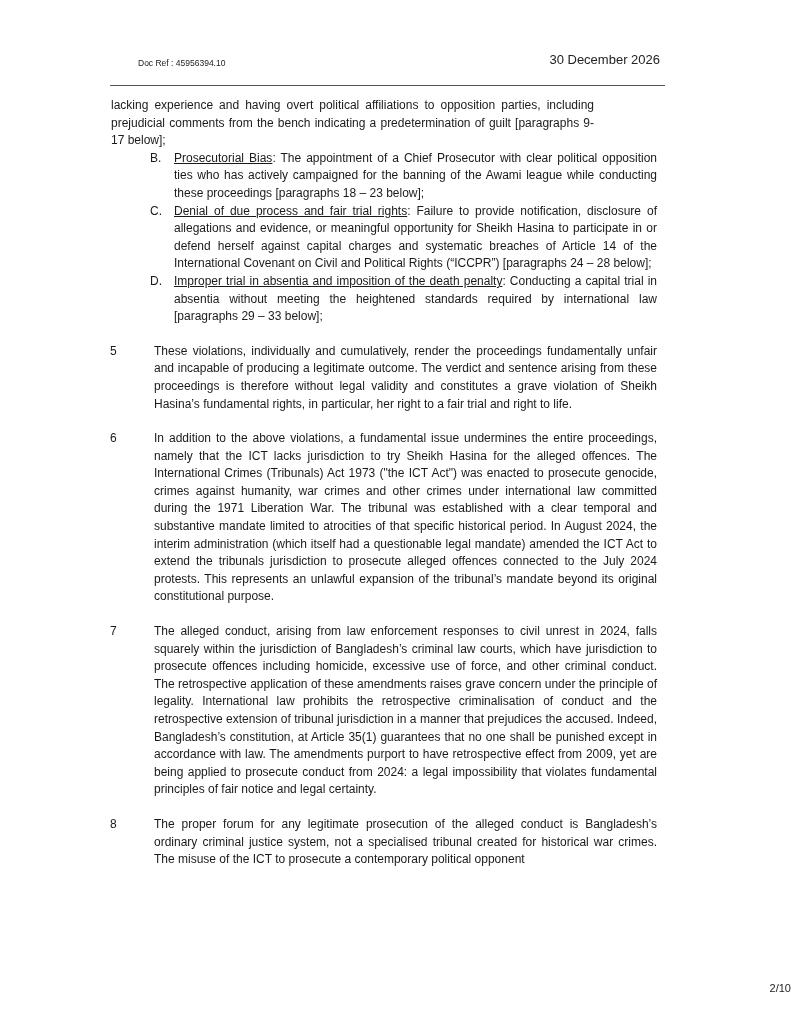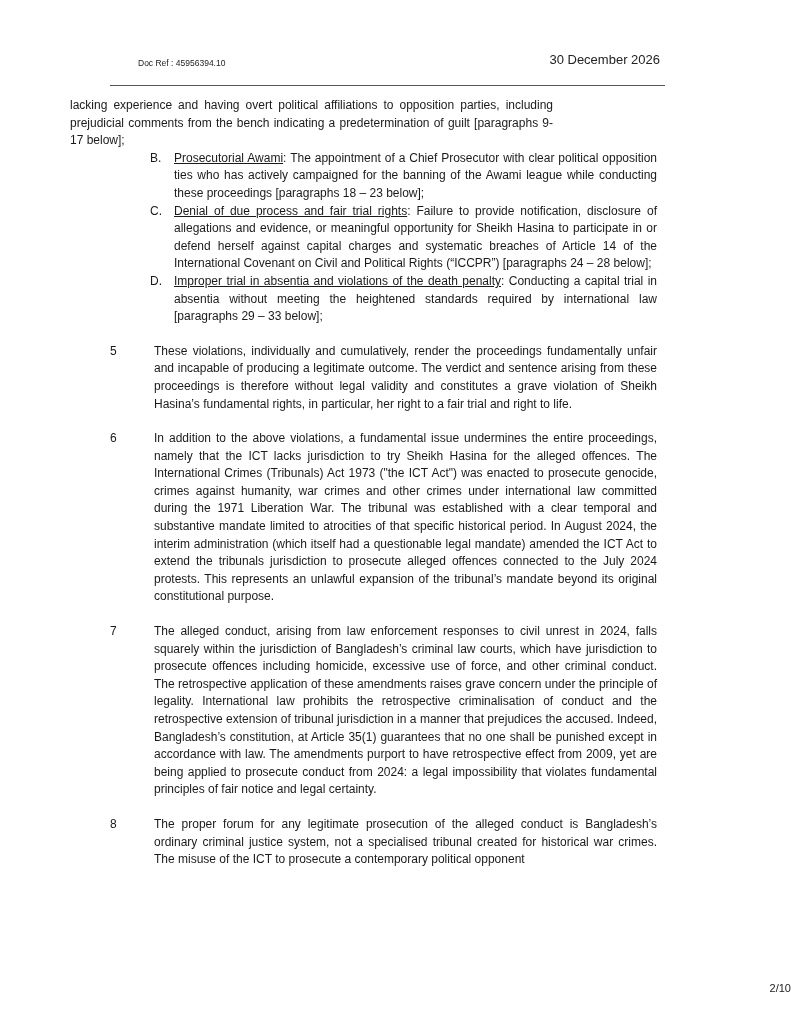--- a/index.html
+++ b/index.html
@@ -4,21 +4,21 @@
 <style>
   html, body { margin: 0; padding: 0; background: #ffffff; }
   body { width: 791px; height: 1024px; position: relative; overflow: hidden;
          font-family: "Liberation Sans", sans-serif; color: #1a1a1a; }
   .header { position: absolute; left: 110px; top: 52px; width: 555px; height: 20px; }
   .docref { position: absolute; left: 0; top: 6px; font-size: 8.5px; color: #222; padding-left: 28px; }
   .date { position: absolute; right: 5px; top: 0; font-size: 13px; color: #222; }
   .rule { position: absolute; left: 110px; top: 85px; width: 555px; height: 1px; background: #555; }
   .body { position: absolute; left: 0; top: 97px; width: 791px; }
   p.line-block { margin: 0; font-size: 12px; line-height: 17.6px; text-align: justify; }
-  .list-cont { position: relative; margin-left: 70px; width: 483px; }
+  .list-cont { position: relative; margin-left: 111px; width: 483px; }
   .list-item { position: relative; margin-left: 174px; width: 483px; }
   .list-marker { position: absolute; left: -24px; top: 0; font-size: 12px; line-height: 17.6px; }
   .u { text-decoration: underline; }
   .para { position: relative; margin-left: 154px; width: 503px; }
   .para-num { position: absolute; left: -44px; top: 0; font-size: 12px; line-height: 17.6px; }
   .gap { height: 17px; }
   .footer { position: absolute; left: 0; top: 982px; width: 791px; text-align: right; font-size: 11px; color: #222; }
 </style>
 </head>
 <body>
@@ -30,31 +30,31 @@
 <div class="rule"></div>
 
 <div class="body">
 
   <div class="list-cont">
     <p class="line-block">lacking experience and having overt political affiliations to opposition parties, including prejudicial comments from the bench indicating a predetermination of guilt [paragraphs 9-17 below];</p>
   </div>
 
   <div class="list-item">
     <span class="list-marker">B.</span>
-    <p class="line-block"><span class="u">Prosecutorial Awami</span><span>: The appointment of a Chief Prosecutor with clear political opposition ties who has actively campaigned for the banning of the Awami league while conducting these proceedings [paragraphs 18 – 23 below];</span></p>
+    <p class="line-block"><span class="u">Prosecutorial Bias</span><span>: The appointment of a Chief Prosecutor with clear political opposition ties who has actively campaigned for the banning of the Awami league while conducting these proceedings [paragraphs 18 – 23 below];</span></p>
   </div>
 
   <div class="list-item">
     <span class="list-marker">C.</span>
     <p class="line-block"><span class="u">Denial of due process and fair trial rights</span><span>: Failure to provide notification, disclosure of allegations and evidence, or meaningful opportunity for Sheikh Hasina to participate in or defend herself against capital charges and systematic breaches of Article 14 of the International Covenant on Civil and Political Rights (“ICCPR”) [paragraphs 24 – 28 below];</span></p>
   </div>
 
   <div class="list-item">
     <span class="list-marker">D.</span>
-    <p class="line-block"><span class="u">Improper trial in absentia and violations of the death penalty</span><span>: Conducting a capital trial in absentia without meeting the heightened standards required by international law [paragraphs 29 – 33 below];</span></p>
+    <p class="line-block"><span class="u">Improper trial in absentia and imposition of the death penalty</span><span>: Conducting a capital trial in absentia without meeting the heightened standards required by international law [paragraphs 29 – 33 below];</span></p>
   </div>
 
   <div class="gap"></div>
 
   <div class="para">
     <span class="para-num">5</span>
     <p class="line-block">These violations, individually and cumulatively, render the proceedings fundamentally unfair and incapable of producing a legitimate outcome. The verdict and sentence arising from these proceedings is therefore without legal validity and constitutes a grave violation of Sheikh Hasina’s fundamental rights, in particular, her right to a fair trial and right to life.</p>
   </div>
 
   <div class="gap"></div>

